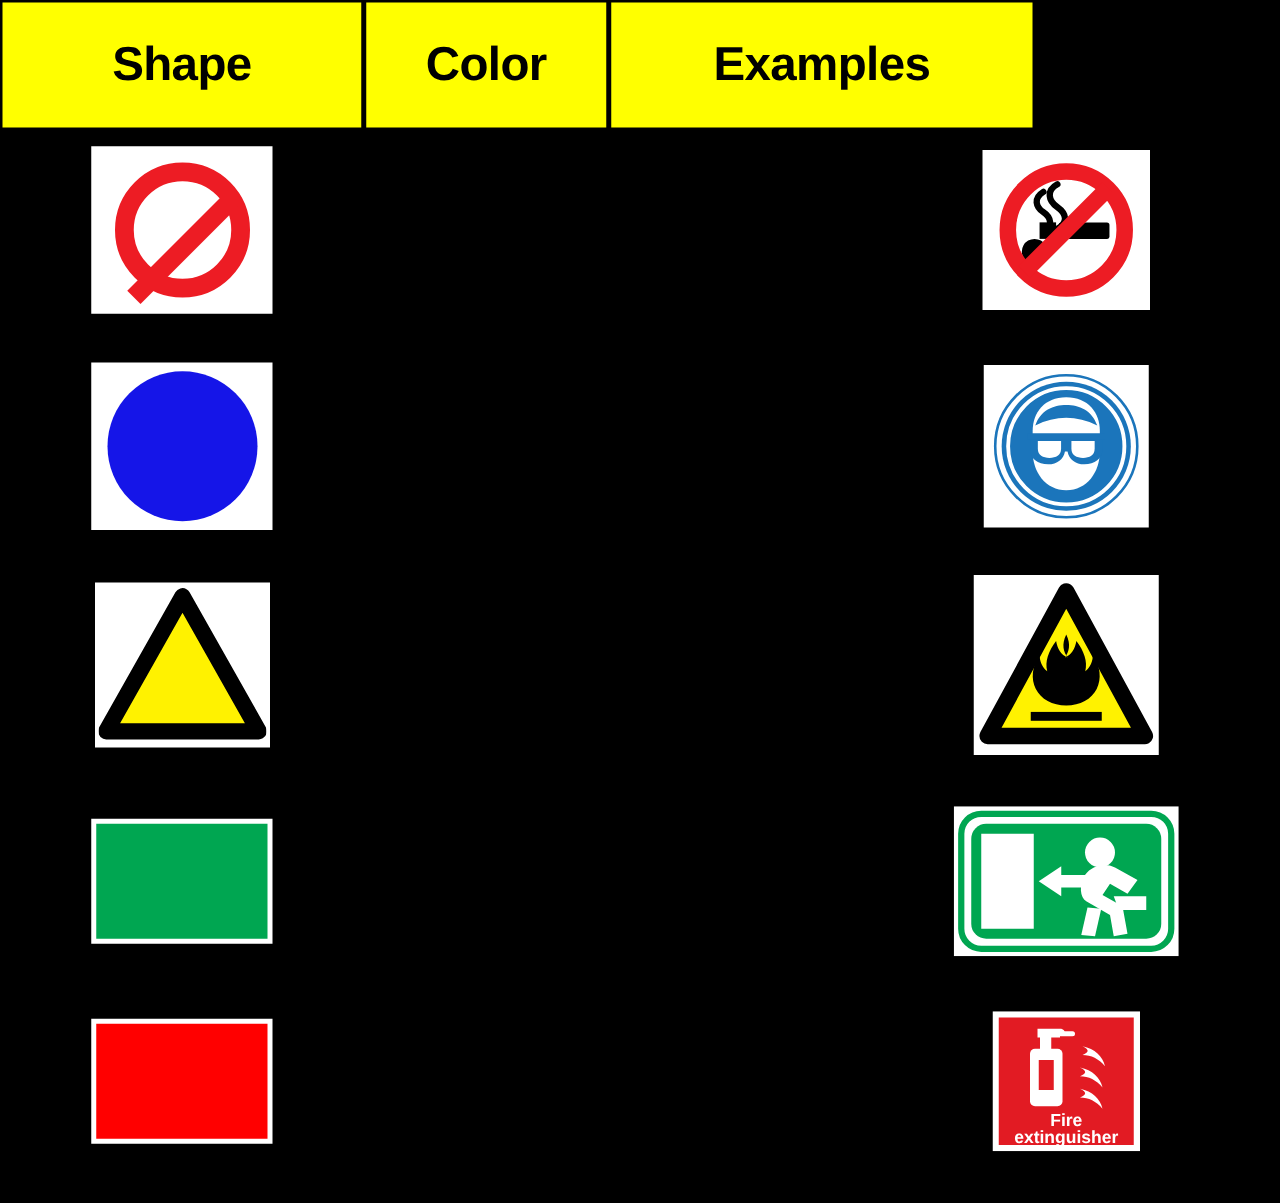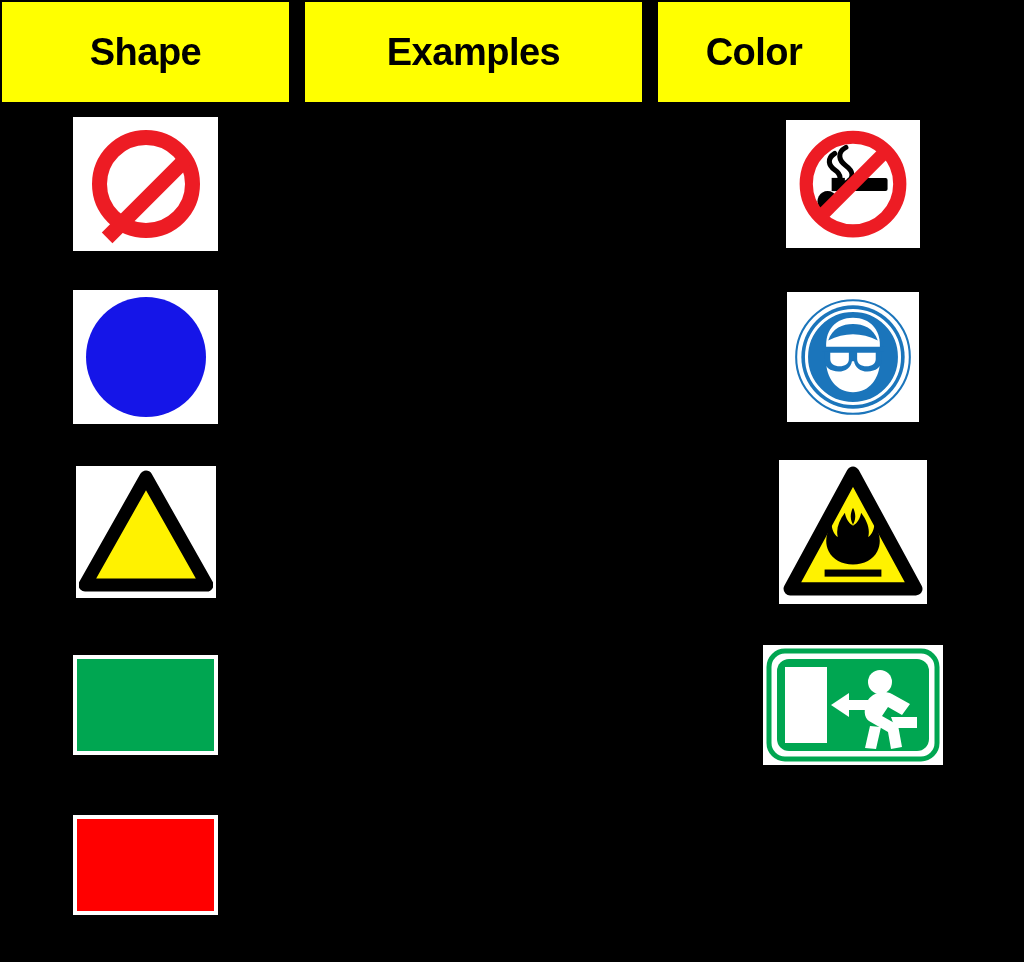--- a/index.html
+++ b/index.html
@@ -22,21 +22,20 @@
 
   
   .header-row {
     position: absolute;
     left: 0;
     top: 2px;
     width: 1024px;
     height: 100px;
     display: flex;
     align-items: stretch;
-    gap: 12px;
   }
   .header-cell {
     background: #FFFF00;
     display: flex;
     align-items: center;
     justify-content: center;
     box-sizing: border-box;
     margin: 0 2px;
     height: 100px;
   }
@@ -150,25 +149,25 @@
 </style>
 </head>
 <body>
 
 <div class="page">
 
   <div class="header-row">
     <div class="header-cell hc-shape">
       <span>Shape</span>
     </div>
+    <div class="header-cell hc-color">
+      <span>Color</span>
+    </div>
     <div class="header-cell hc-examples">
       <span>Examples</span>
-    </div>
-    <div class="header-cell hc-color">
-      <span>Color</span>
     </div>
   </div>
 
   <div class="body-grid">
 
     <div class="row r1">
       <div class="col-shape">
         <div class="tile tile-prohibition">
           <div class="prohib-circle"></div>
         </div>
@@ -291,16 +290,41 @@
     </div>
 
     <div class="row r5">
       <div class="col-shape">
         <div class="tile tile-redrect">
           <div class="redrect-inner"></div>
         </div>
       </div>
       <div class="col-meaning cell-empty"></div>
       <div class="col-color cell-empty"></div>
+      <div class="col-examples">
+        <div class="tile-fireext">
+          <svg width="118" height="112" viewBox="0 0 118 112">
+            <rect x="0" y="0" width="118" height="112" fill="#FFFFFF"></rect>
+            <rect x="5" y="5" width="108" height="102" fill="#E21B23"></rect>
+
+            <g fill="#FFFFFF">
+              <rect x="30" y="30" width="26" height="46" rx="4"></rect>
+              <rect x="38" y="20" width="9" height="12"></rect>
+              <path d="M36 14 l18 0 c3 0 4 2 4 4 l-4 0 l0 3 l-18 0 z"></path>
+              <rect x="52" y="16" width="14" height="4" rx="2"></rect>
+            </g>
+            <rect x="37" y="39" width="12" height="24" fill="#E21B23"></rect>
+
+            <g fill="#FFFFFF">
+              <path d="M72 28 c10 2 16 8 18 16 c-5 -6 -11 -9 -18 -9 c5 -2 6 -4 0 -7 z"></path>
+              <path d="M70 45 c10 2 16 8 18 16 c-5 -6 -11 -9 -18 -9 c5 -2 6 -4 0 -7 z"></path>
+              <path d="M70 62 c10 2 16 8 18 16 c-5 -6 -11 -9 -18 -9 c5 -2 6 -4 0 -7 z"></path>
+            </g>
+
+            <text x="59" y="92" text-anchor="middle" fill="#FFFFFF" font-family="Liberation Sans, sans-serif" font-size="14" font-weight="bold">Fire</text>
+            <text x="59" y="105" text-anchor="middle" fill="#FFFFFF" font-family="Liberation Sans, sans-serif" font-size="14" font-weight="bold">extinguisher</text>
+          </svg>
+        </div>
+      </div>
     </div>
 
   </div>
 </div>
 
 </body></html>

